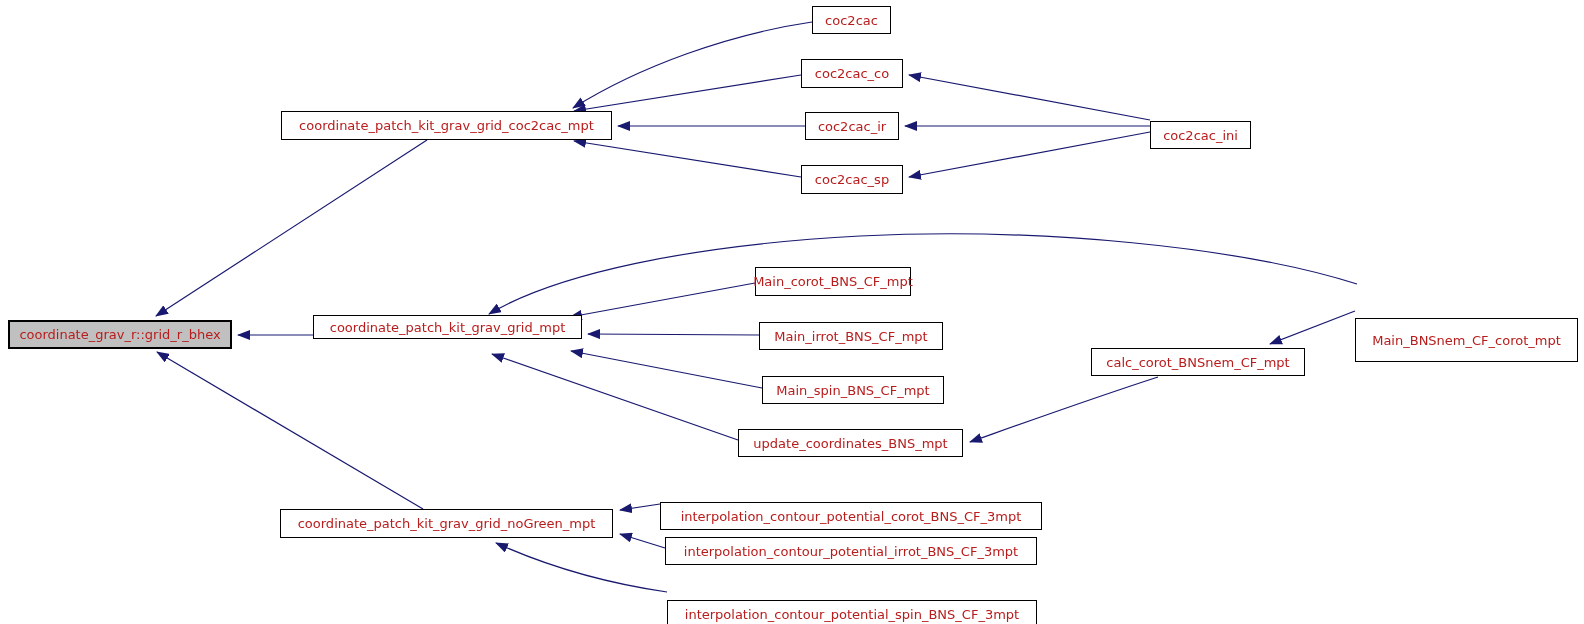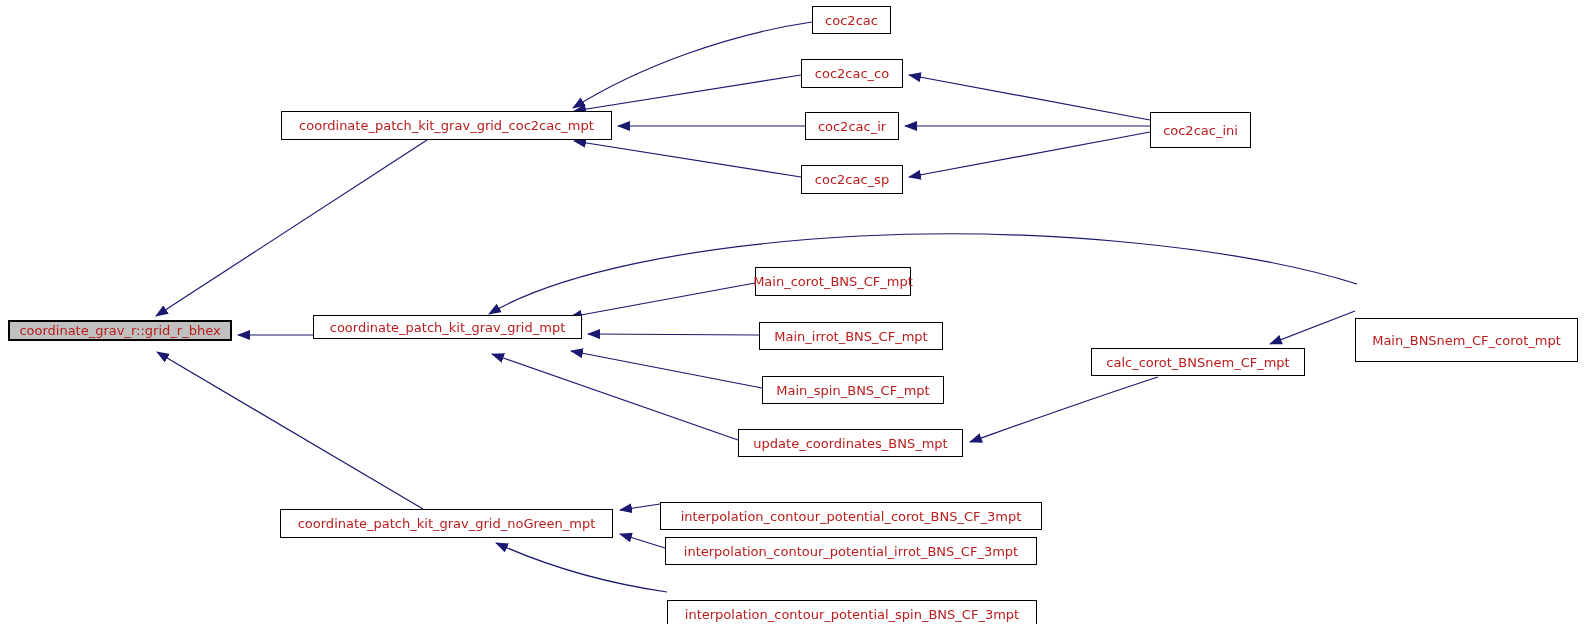--- a/index.html
+++ b/index.html
@@ -72,27 +72,27 @@
         <path d="M762,388 L571,351" class="edge" stroke="#191970" marker-end="url(#arrowhead)"></path>
         <path d="M738,440 L492,354" class="edge" stroke="#191970" marker-end="url(#arrowhead)"></path>
         <path d="M1158,377 C1090,399 1018,425 970,442" class="edge" stroke="#191970" marker-end="url(#arrowhead)"></path>
         <path d="M1355,311 L1270,344" class="edge" stroke="#191970" marker-end="url(#arrowhead)"></path>
         <path d="M660,504 L620,510" class="edge" stroke="#191970" marker-end="url(#arrowhead)"></path>
         <path d="M665,548 L620,534" class="edge" stroke="#191970" marker-end="url(#arrowhead)"></path>
         <path d="M667,592 C598,582 538,562 496,543" class="edge" stroke="#191970" marker-end="url(#arrowhead)"></path>
       </g>
   </svg>
   <div id="node-layer">
-      <div class="node highlighted" style="left: 8px; top: 320px; width: 224px; height: 21px;">coordinate_grav_r::grid_r_bhex</div>
+      <div class="node highlighted" style="left: 8px; top: 320px; width: 224px; height: 29px;">coordinate_grav_r::grid_r_bhex</div>
       <div class="node" style="left: 281px; top: 111px; width: 331px; height: 29px;">coordinate_patch_kit_grav_grid_coc2cac_mpt</div>
       <div class="node" style="left: 812px; top: 6px; width: 79px; height: 28px;">coc2cac</div>
       <div class="node" style="left: 801px; top: 59px; width: 102px; height: 29px;">coc2cac_co</div>
       <div class="node" style="left: 805px; top: 112px; width: 94px; height: 28px; text-align: center;">coc2cac_ir</div>
       <div class="node" style="left: 801px; top: 165px; width: 102px; height: 29px;">coc2cac_sp</div>
-      <div class="node" style="left: 1150px; top: 112px; width: 101px; height: 36px; text-align: center;">coc2cac_ini</div>
+      <div class="node" style="left: 1150px; top: 121px; width: 101px; height: 28px; text-align: center;">coc2cac_ini</div>
       <div class="node" style="left: 313px; top: 315px; width: 269px; height: 24px;">coordinate_patch_kit_grav_grid_mpt</div>
       <div class="node" style="left: 755px; top: 267px; width: 156px; height: 29px;">Main_corot_BNS_CF_mpt</div>
       <div class="node" style="left: 759px; top: 322px; width: 184px; height: 28px;">Main_irrot_BNS_CF_mpt</div>
       <div class="node" style="left: 762px; top: 376px; width: 182px; height: 28px;">Main_spin_BNS_CF_mpt</div>
       <div class="node" style="left: 738px; top: 429px; width: 225px; height: 28px;">update_coordinates_BNS_mpt</div>
       <div class="node" style="left: 1091px; top: 348px; width: 214px; height: 28px;">calc_corot_BNSnem_CF_mpt</div>
       <div class="node" style="left: 1355px; top: 300px; width: 223px; height: 44px; margin-top: 18px;">Main_BNSnem_CF_corot_mpt</div>
       <div class="node" style="left: 280px; top: 509px; width: 333px; height: 29px;">coordinate_patch_kit_grav_grid_noGreen_mpt</div>
       <div class="node" style="left: 660px; top: 482px; width: 382px; height: 28px; margin-top: 20px;">interpolation_contour_potential_corot_BNS_CF_3mpt</div>
       <div class="node" style="left: 665px; top: 537px; width: 372px; height: 28px;">interpolation_contour_potential_irrot_BNS_CF_3mpt</div>

